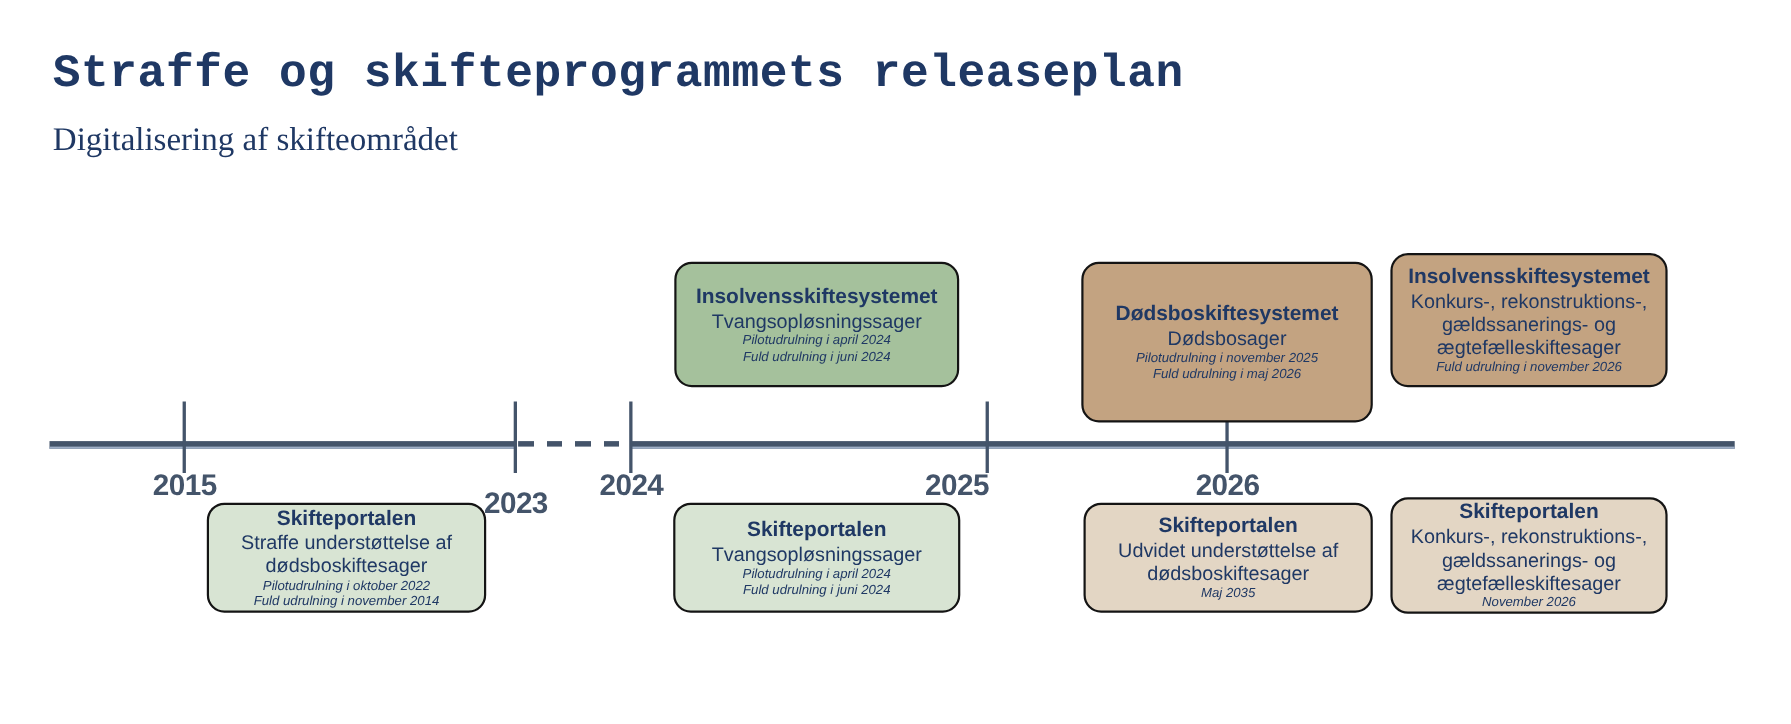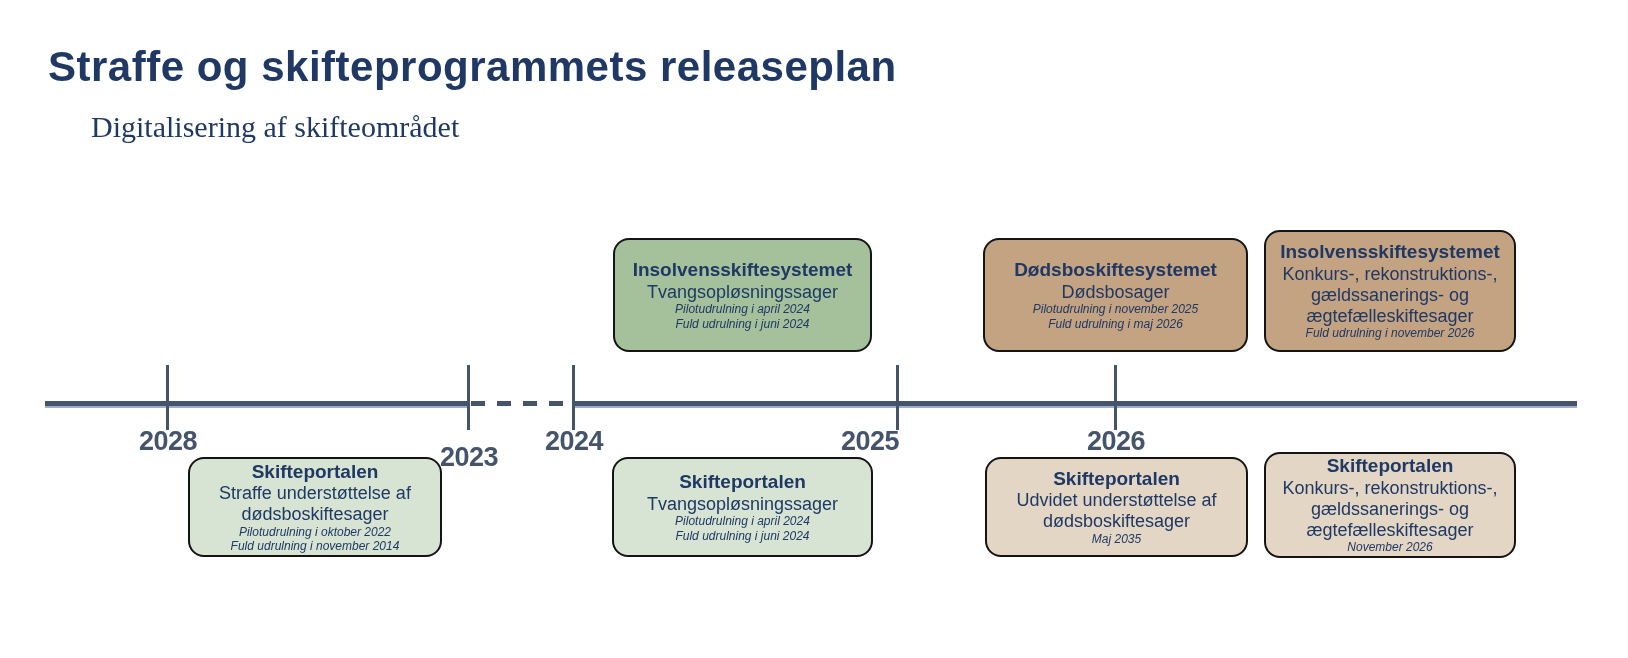--- a/index.html
+++ b/index.html
@@ -6,28 +6,28 @@
   #stage{
     position:relative;
     width:1628px;height:658px;
     background:#ffffff;
     overflow:hidden;
     font-family:"Liberation Sans", sans-serif;
   }
   
   .title{
     position:absolute;left:48px;top:44px;
-    font-family:Liberation Sans, sans-serif;
+    font-family:Liberation Mono, monospace;
     font-weight:bold;font-size:42px;line-height:1.1;
     color:#1F3864;letter-spacing:0.5px;
   }
   .subtitle{
     position:absolute;left:48px;top:110px;
     font-family:"Liberation Serif", serif;
-    font-size:30px;color:#1F3864;margin-left:43px;
+    font-size:30px;color:#1F3864;
   }
   
   .tl-solid{
     position:absolute;top:401px;height:5px;
     background:#44546A;border-bottom:2px solid #9FAEC6;
   }
   .tl-dashed{
     position:absolute;top:401px;height:5px;
     background:repeating-linear-gradient(90deg,#44546A 0 14px,transparent 14px 26px);
   }
@@ -51,21 +51,21 @@
   }
   .bx-title{font-size:19px;font-weight:bold;line-height:1.18;white-space:nowrap;}
   .bx-line{font-size:18px;line-height:1.16;white-space:nowrap;}
   .bx-note{font-size:12px;font-style:italic;line-height:1.18;white-space:nowrap;}
   .green-dark{background:#A5C19C;}
   .green-light{background:#D8E4D3;}
   .tan-dark{background:#C3A381;}
   .tan-light{background:#E3D6C4;}
   
   .b1{left:613px;top:238px;width:259px;height:114px;}
-  .b2{left:983px;top:238px;width:265px;height:114px;}
+  .b2{left:983px;top:238px;width:265px;height:146px;}
   .b3{left:1264px;top:230px;width:252px;height:122px;}
   .b4{left:188px;top:457px;width:254px;height:100px;}
   .b5{left:612px;top:457px;width:261px;height:100px;}
   .b6{left:985px;top:457px;width:263px;height:100px;}
   .b7{left:1264px;top:452px;width:252px;height:106px;}
 </style>
 </head>
 <body>
 
 <div id="stage">
@@ -76,21 +76,21 @@
   <div class="tl-solid" style="left:45px;width:424px;"></div>
   <div class="tl-dashed" style="left:471px;width:101px;"></div>
   <div class="tl-solid" style="left:574px;width:1003px;"></div>
 
   <div class="tick" style="left:166px;"></div>
   <div class="tick" style="left:467px;"></div>
   <div class="tick" style="left:572px;"></div>
   <div class="tick" style="left:896px;"></div>
   <div class="tick" style="left:1114px;"></div>
 
-  <div class="year" style="left:168px;">2028</div>
+  <div class="year" style="left:168px;">2015</div>
   <div class="year" style="left:469px;margin-top:16px;">2023</div>
   <div class="year" style="left:574px;">2024</div>
   <div class="year" style="left:870px;">2025</div>
   <div class="year" style="left:1116px;">2026</div>
 
   <div class="box green-dark b1">
     <div class="bx-title">Insolvensskiftesystemet</div>
     <div class="bx-line">Tvangsopløsningssager</div>
     <div class="bx-note">Pilotudrulning i april 2024</div>
     <div class="bx-note">Fuld udrulning i juni 2024</div>

